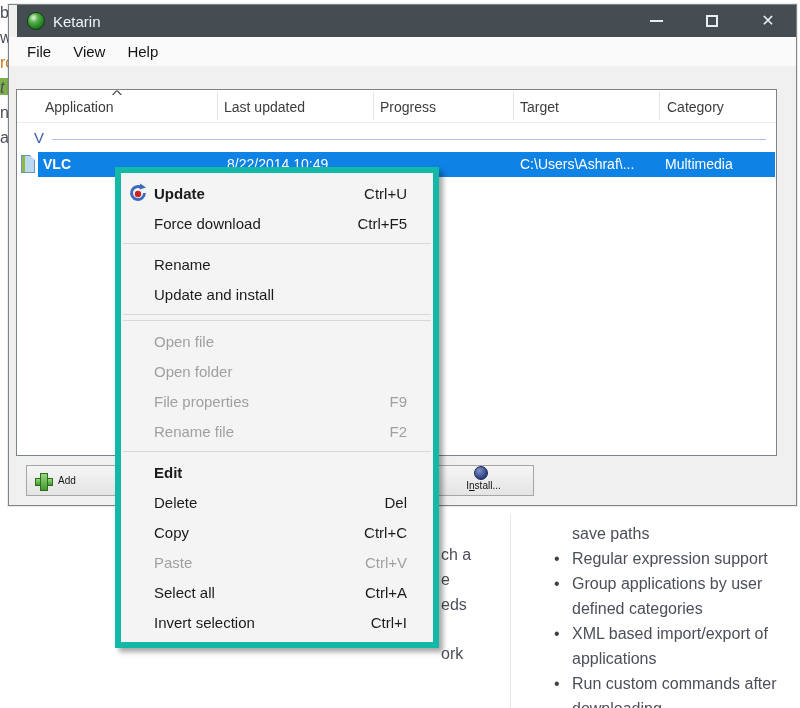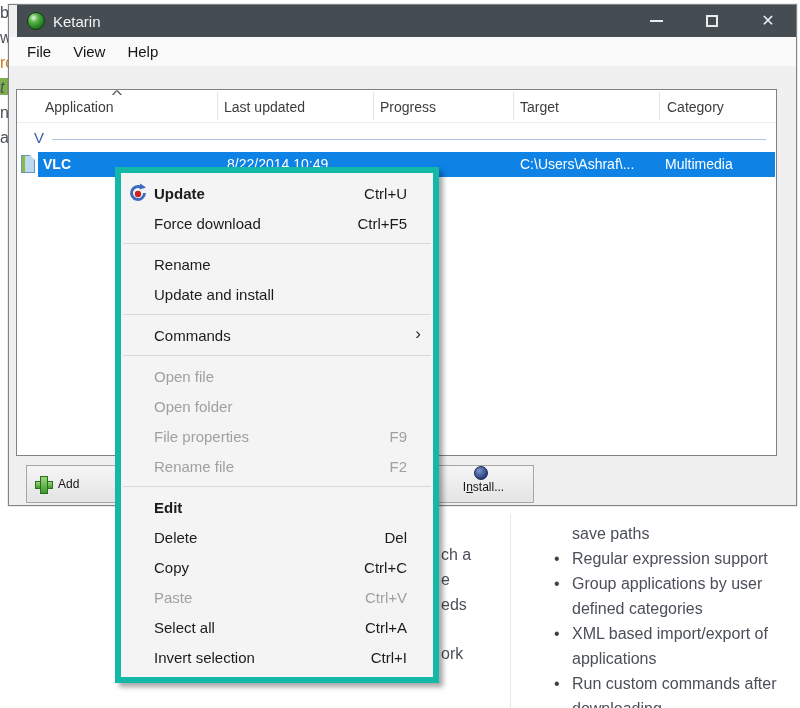--- a/index.html
+++ b/index.html
@@ -79,24 +79,24 @@
   .file-icon::after { content:""; position:absolute; right:-1px; top:-1px; width:0; height:0;
     border-left:5px solid transparent; border-top:5px solid #ffffff; }
   .row-sel {
     position:absolute; left:21px; top:0; width:737px; height:25px;
     background:#0f82e6; color:#ffffff;
   }
   .row-cell { position:absolute; top:4px; white-space:nowrap; }
 
   
   .btn {
-    position:absolute; top:460px; height:38px;
+    position:absolute; top:460px; height:31px;
     background:linear-gradient(#f5f5f5,#e4e4e4);
     border:1px solid #a6a6a6;
-    display:flex; align-items:center; font-size:12px; color:#141414;
+    display:flex; align-items:center; font-size:10px; color:#141414;
   }
   .btn-add { left:17px; width:96px; padding-left:8px; }
   .plus-icon { position:relative; width:16px; height:16px; margin-right:7px; }
   .plus-icon::before { content:""; position:absolute; left:0; top:5px; width:16px; height:6px;
     background:linear-gradient(#9ad77c,#3f9a2f); border:1px solid #2c6e1f; }
   .plus-icon::after { content:""; position:absolute; left:5px; top:0; width:6px; height:16px;
     background:linear-gradient(#9ad77c,#3f9a2f); border:1px solid #2c6e1f; }
   .btn-install { left:416px; width:109px; padding-left:8px;flex-direction:column; }
   .install-icon { width:14px; height:14px; border-radius:50%; margin-right:6px;
     background:radial-gradient(circle at 35% 30%, #7d92c9, #253a77 75%); border:1px solid #18265a; }
@@ -265,24 +265,20 @@
     <span class="lbl">Rename</span>
       <span class="sc"></span>
   </div>
   <div class="mi">
     <span class="lbl">Update and install</span>
       <span class="sc"></span>
   </div>
 
   <div class="sep"></div>
 
-  <div class="mi">
-    <span class="lbl">Commands</span>
-    <span class="sub-arrow">›</span>
-  </div>
 
   <div class="sep"></div>
 
   <div class="mi off">
     <span class="lbl">Open file</span>
       <span class="sc"></span>
   </div>
   <div class="mi off">
     <span class="lbl">Open folder</span>
       <span class="sc"></span>

